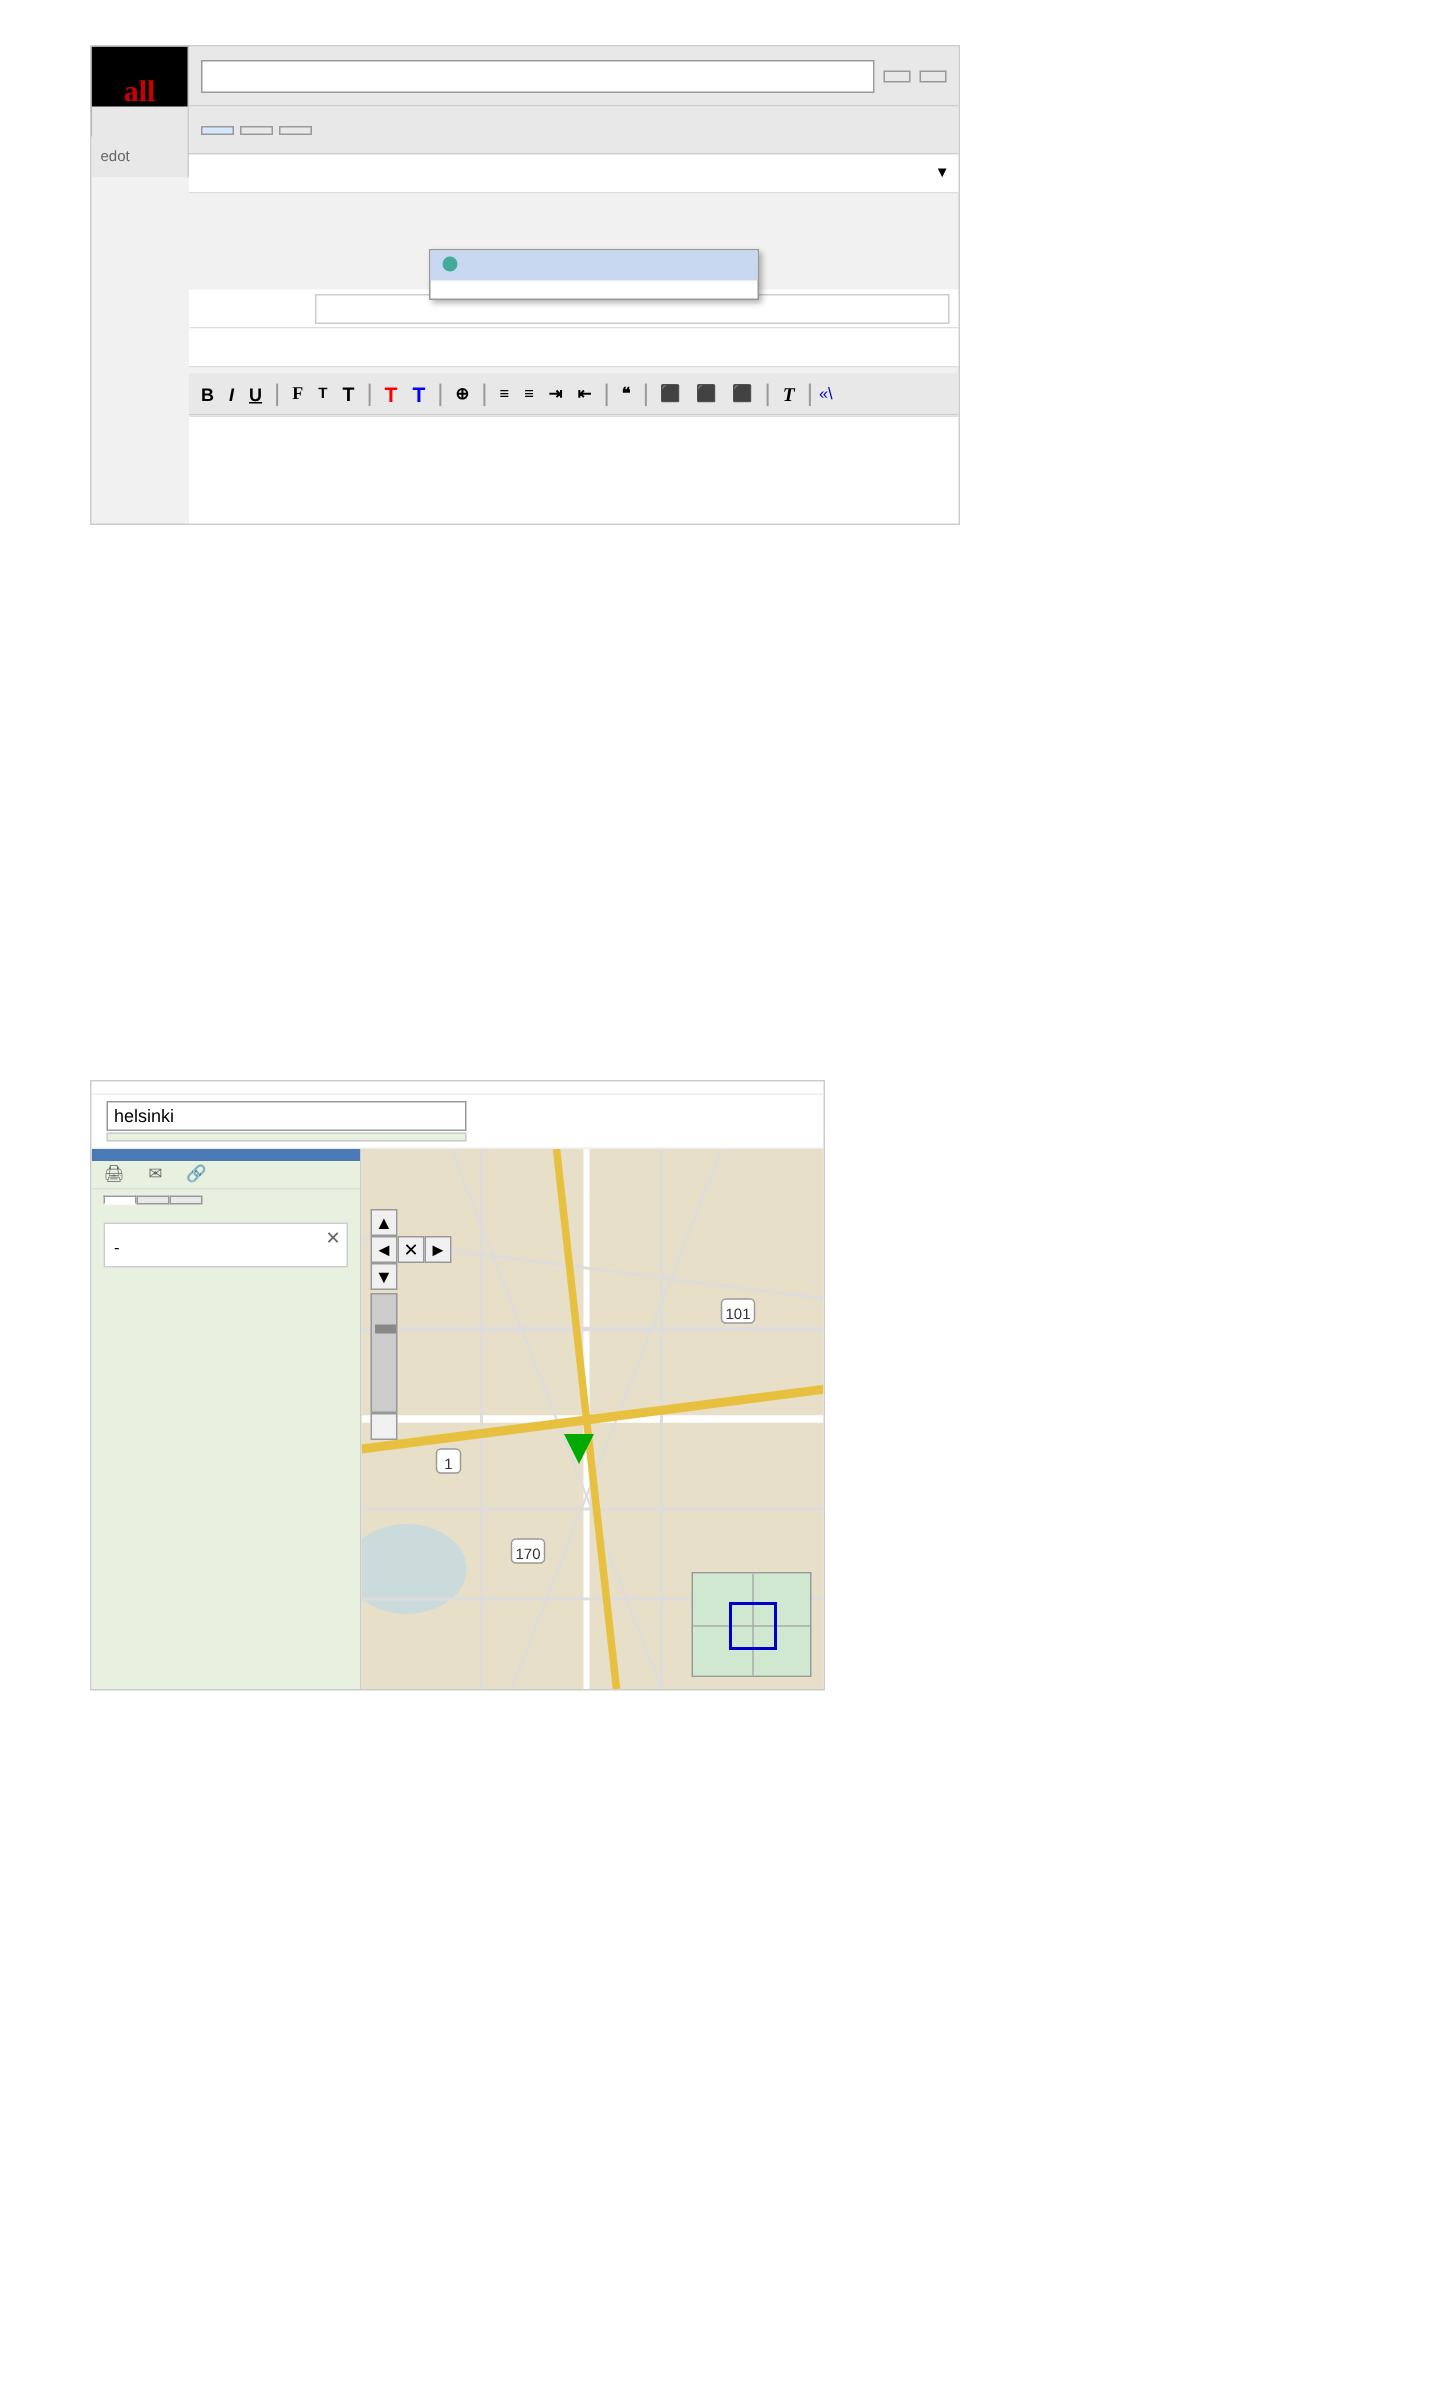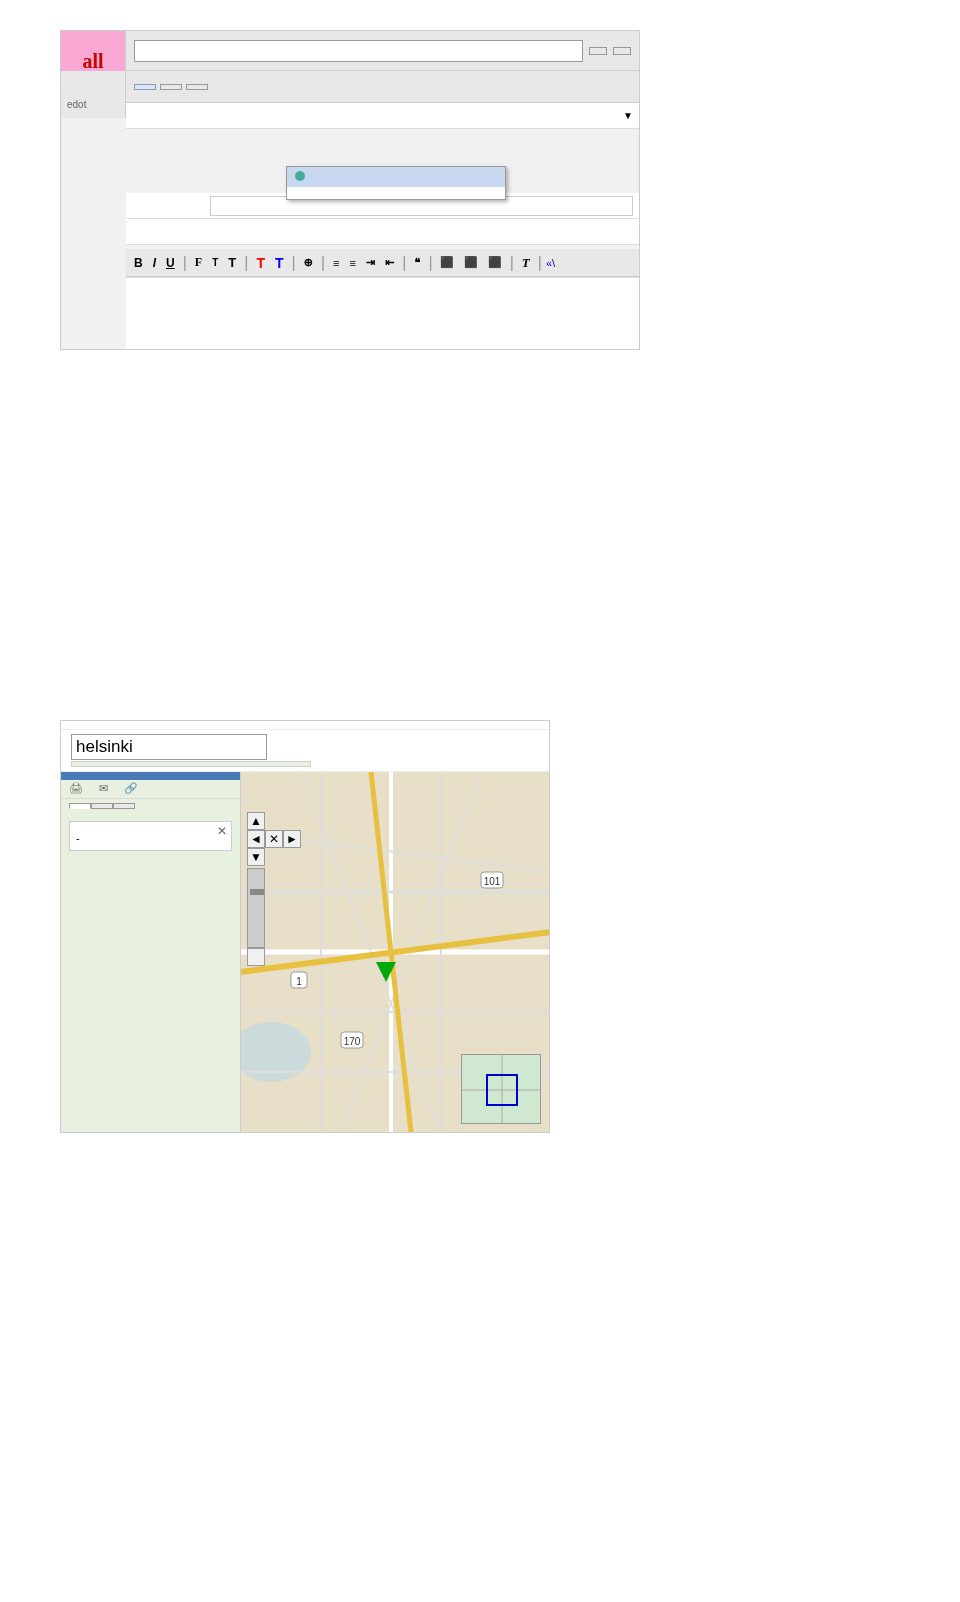--- a/index.html
+++ b/index.html
@@ -30,21 +30,21 @@
       background: #f1f1f1;
       overflow: hidden;
     }
 
     .gmail-logo-area {
       position: absolute;
       top: 0;
       left: 0;
       width: 65px;
       height: 60px;
-      background: #f9a8d4;
+      background: #000000;
       border-right: 1px solid #ccc;
       display: flex;
       flex-direction: column;
       align-items: center;
       justify-content: center;
     }
 
     .gmail-main-area {
       position: absolute;
       top: 0;
@@ -198,22 +198,22 @@
 
     .maps-nav-new {
       font-size: 9px;
       color: #f90;
       font-weight: bold;
     }
 
     .maps-search-input-box {
       border: 1px solid #999;
       padding: 2px 4px;
-      font-size: 17px;
-      width: 196px;
+      font-size: 12px;
+      width: 240px;
     }
 
     .maps-autocomplete {
       background: #e8f0e0;
       border: 1px solid #ccc;
       padding: 2px 4px;
       font-size: 12px;
       color: #333;
       margin-top: 1px;
     }

